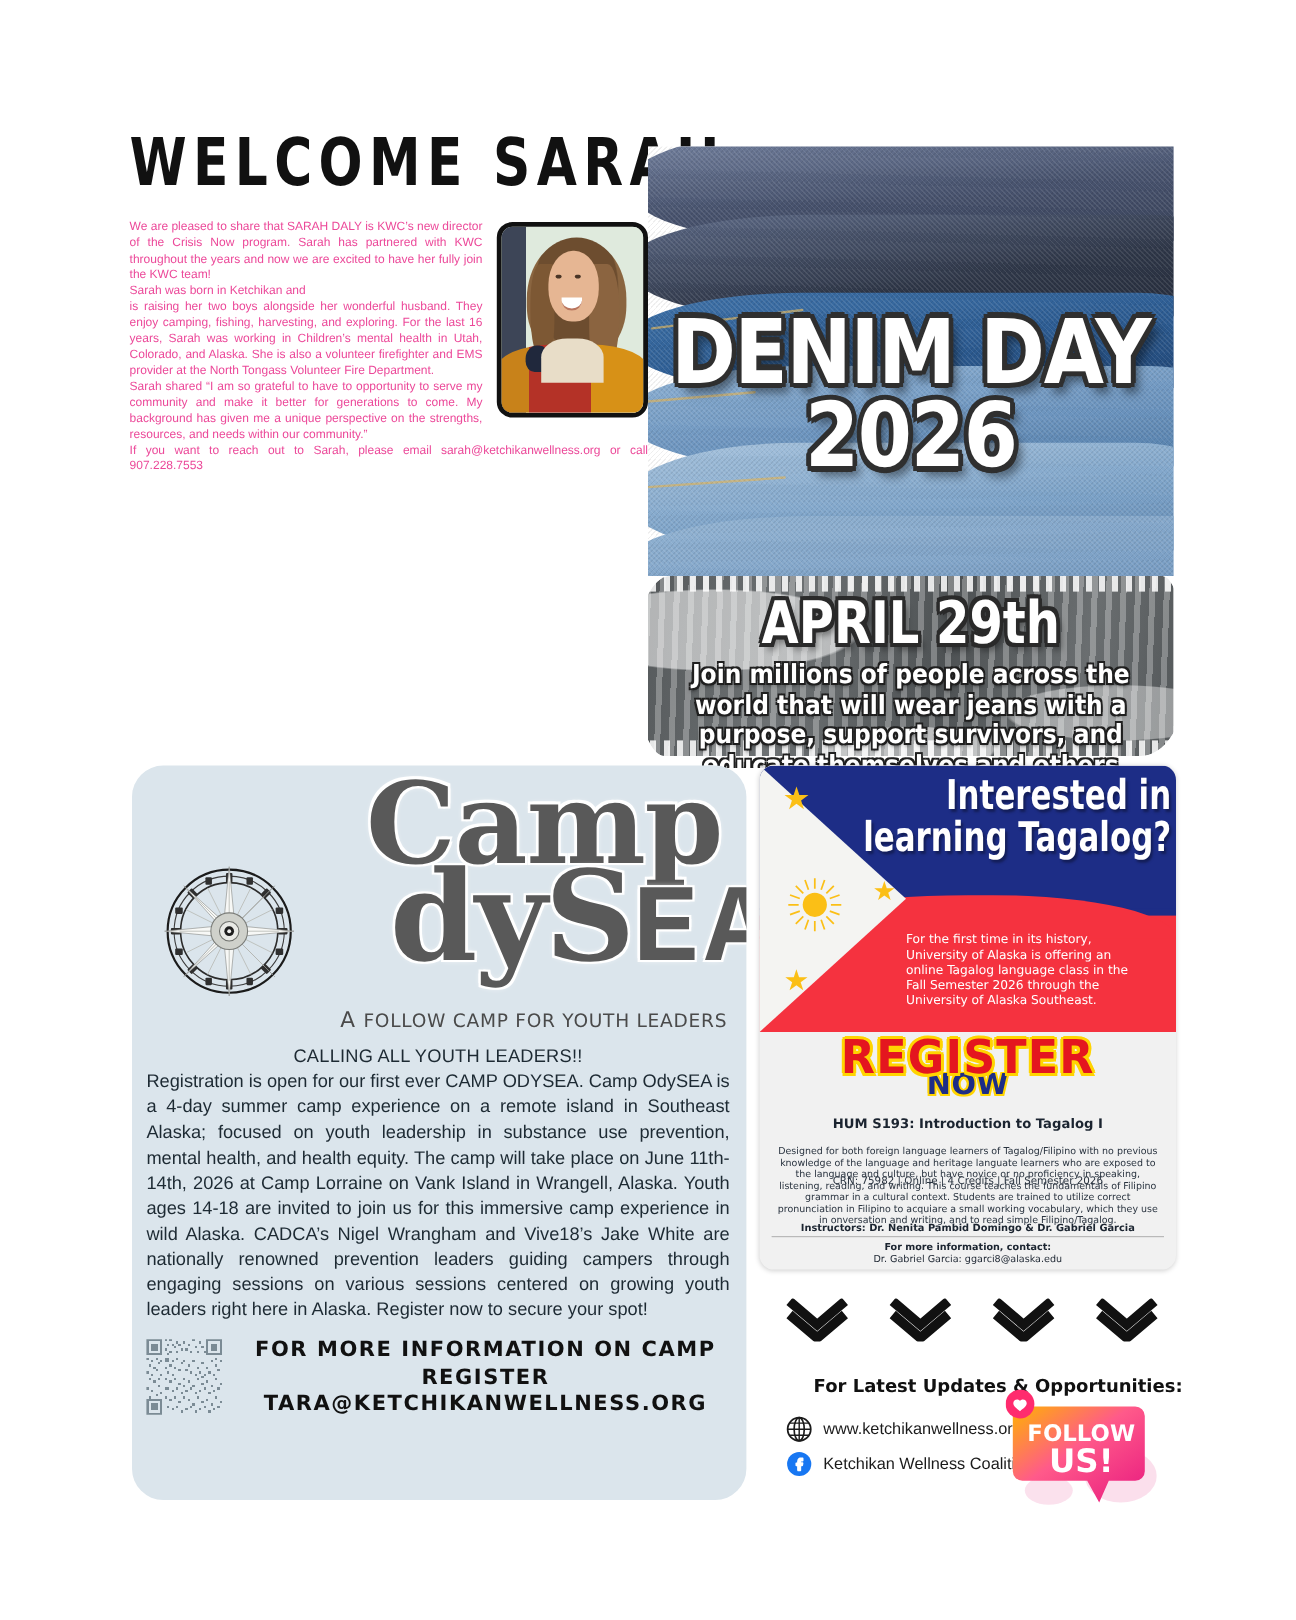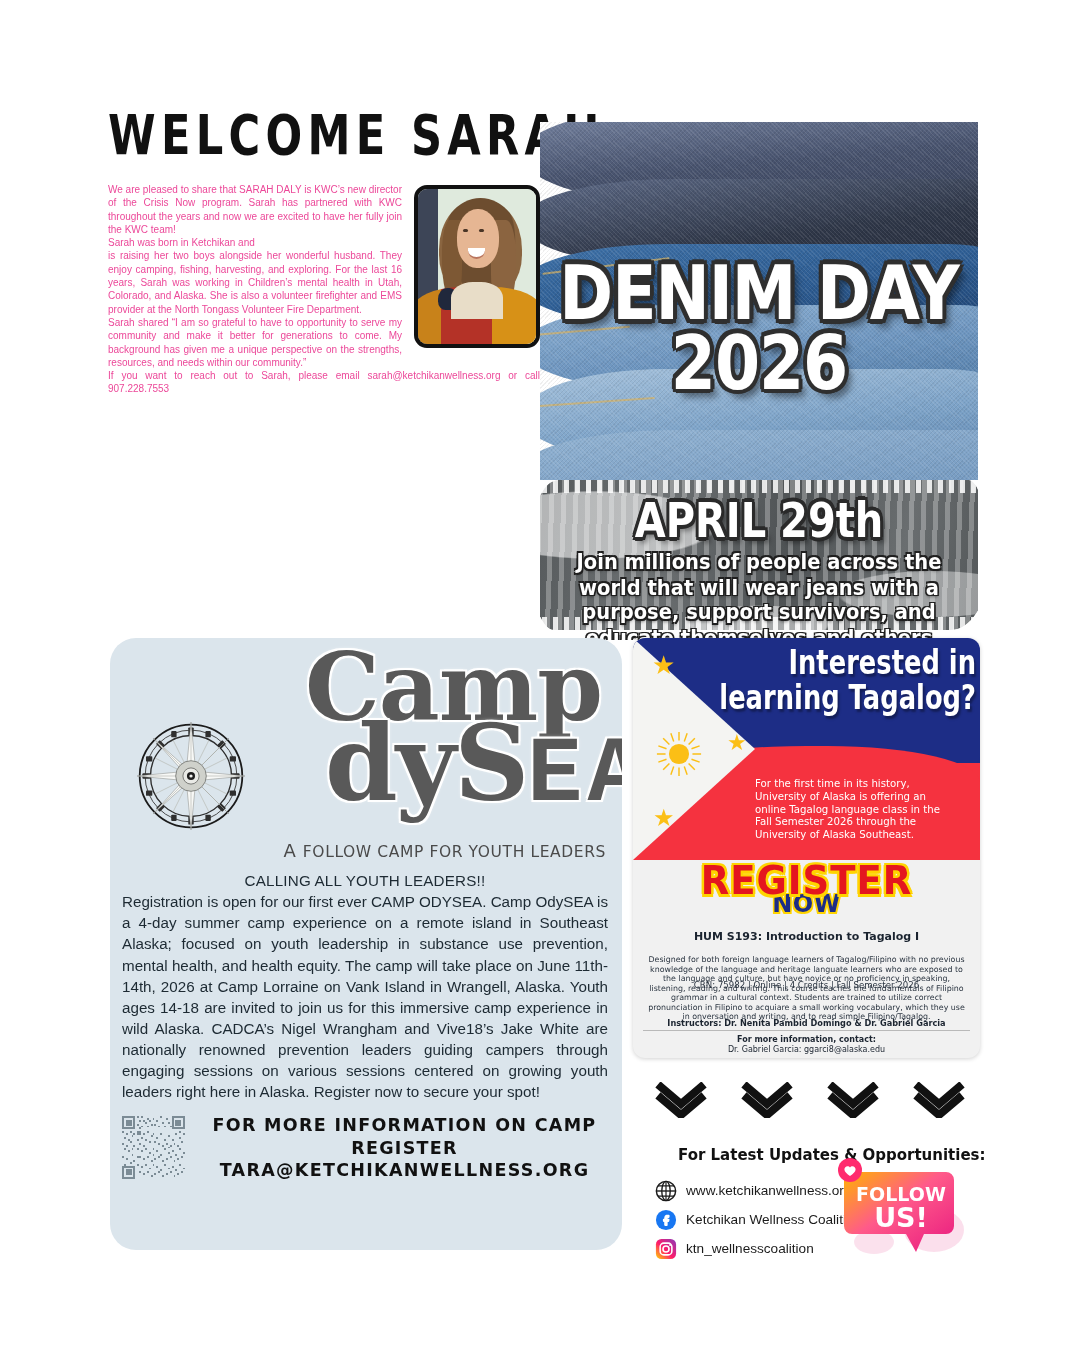--- a/index.html
+++ b/index.html
@@ -515,38 +515,20 @@
       <span class="soc-ic">
         <svg viewBox="0 0 24 24" width="22" height="22" aria-hidden="true">
           <circle cx="12" cy="12" r="11" fill="#1877f2"></circle>
           <path d="M9.2 11.4h1.3V9.9c0-.9.6-1.5 1.6-1.5h1.4v1.9h-1c-.3 0-.4.1-.4.4v.7h1.4l-.2 1.9h-1.2v4.2h-1.6v-4.2H9.2z" fill="#fff"></path>
           <path d="M8.5 10.6c0-.9.5-1.6 1.2-2.1l.5 1.1c-.4.3-.6.7-.6 1.2v5.7c0 .5-.4.9-.9.9s-.9-.4-.9-.9z" fill="#fff" opacity=".0"></path>
           <path d="M10.6 7.6c.6-.9 1.5-1.4 2.6-1.4h1.8c.5 0 .9.4.9.9v1.7c0 .5-.4.9-.9.9h-1c-.1 0-.2.1-.2.2v.6h1.1c.6 0 1 .5.9 1.1l-.3 1.7c-.1.4-.5.8-.9.8h-.8v3.6c0 .5-.4.9-.9.9h-1.8c-.5 0-.9-.4-.9-.9v-3.6h-.7c-.5 0-.9-.4-.9-.9v-1.7c0-.5.4-.9.9-.9h.7v-.8c0-.8.1-1.5.4-2.2z" fill="#fff"></path>
         </svg>
       </span>
       <span class="soc-txt">Ketchikan Wellness Coalition</span>
     </div>
-    <div class="social-row">
-      <span class="soc-ic">
-        <svg viewBox="0 0 24 24" width="22" height="22" aria-hidden="true">
-          <defs>
-              <linearGradient id="ig" x1="0" y1="1" x2="1" y2="0">
-            <stop offset="0" stop-color="#ffd600"></stop>
-                <stop offset=".45" stop-color="#ff1b6b"></stop>
-                <stop offset="1" stop-color="#8a3ab9"></stop>
-          </linearGradient>
-            </defs>
-          <rect x="1" y="1" width="22" height="22" rx="6" fill="url(#ig)"></rect>
-          <rect x="5.6" y="5.6" width="12.8" height="12.8" rx="4" fill="none" stroke="#fff" stroke-width="1.7"></rect>
-          <circle cx="12" cy="12" r="3.3" fill="none" stroke="#fff" stroke-width="1.7"></circle>
-          <circle cx="16.5" cy="7.6" r="1.1" fill="#fff"></circle>
-        </svg>
-      </span>
-      <span class="soc-txt">ktn_wellnesscoalition</span>
-    </div>
   </div>
 
   <div class="follow-bubble">
     <svg viewBox="0 0 126 98" width="126" height="98" aria-hidden="true">
       <defs>
         <linearGradient id="fg" x1="0" y1="0" x2="1" y2="1">
           <stop offset="0" stop-color="#ffb300"></stop>
             <stop offset=".45" stop-color="#ff5a8a"></stop>
             <stop offset="1" stop-color="#e8197f"></stop>
         </linearGradient>

